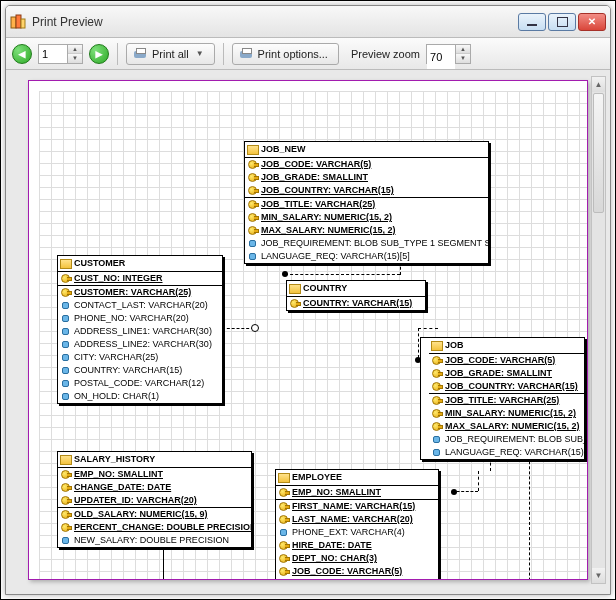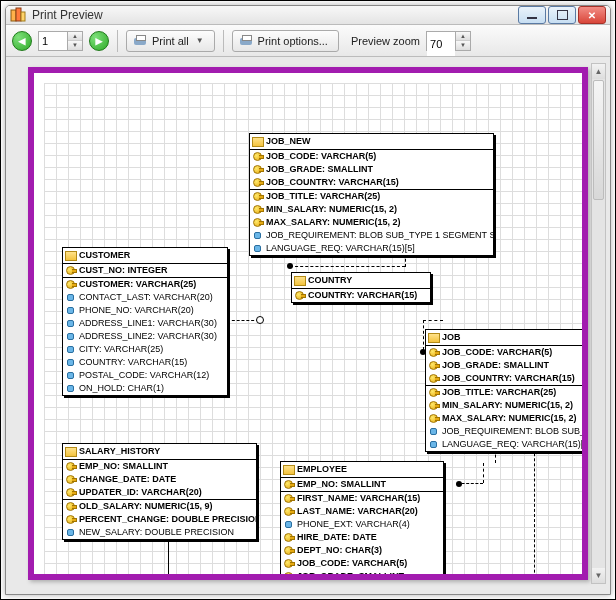--- a/index.html
+++ b/index.html
@@ -23,21 +23,21 @@
     left: 4px; top: 4px; right: 4px; bottom: 4px;
     border: 1px solid #888;
     border-radius: 5px 5px 0 0;
     background: #f0f0f0;
     box-shadow: 0 0 6px rgba(0,0,0,0.3);
     overflow: hidden;
     display: flex;
     flex-direction: column;
   }
   .titlebar {
-    height: 19px;
+    height: 32px;
     background: linear-gradient(#f8f8f8,#e4e4e4);
     border-bottom: 1px solid #bbb;
     display: flex;
     align-items: center;
     padding: 0 4px;
   }
   .titlebar .app-icon {
     width: 16px; height: 16px; margin-right: 6px;
     display: inline-flex; align-items: center; justify-content: center;
   }
@@ -99,21 +99,21 @@
   .zoom-spin input{ width:28px;border:none;outline:none;font-size:11px;padding:12px 3px;}
   .content-area{
     flex:1; position:relative; background:#e9e9e9; overflow:hidden;
   }
   .canvas-frame{
     position:absolute; left:8px; top:6px; right:22px; bottom:10px;
     background:#e9e9e9;
   }
   .page{
     position:absolute; left:14px; top:4px; right:0; bottom:4px;
-    background:#fff; border:6px solid #a21caf;
+    background:#fff; border:1px solid #a21caf;
     box-shadow: 2px 2px 4px rgba(0,0,0,0.25);
     overflow:hidden;
   }
   .vscroll{
     position:absolute; right:4px; top:6px; bottom:10px; width:15px;
     background:#e4e4e4; border:1px solid #c2c2c2;
   }
   .vscroll .track-up,.vscroll .track-down{
     height:15px; background:linear-gradient(#f2f2f2,#ddd);
     display:flex;align-items:center;justify-content:center;font-size:8px;color:#666;
@@ -150,21 +150,21 @@
     width:10px;height:8px;
     background:linear-gradient(#ffe28a,#f3c33e);
     border:1px solid #b38a16;
   }
   .row{
     padding:1px 4px 1px 16px;
     position:relative;
     white-space:nowrap;
     overflow:hidden;
   }
-  .row.bold{ font-weight:bold; }
+  .row.bold{ font-weight:bold;text-decoration:underline; }
   .row.key::before{
     content:""; position:absolute; left:3px; top:2px;
     width:7px;height:7px;border-radius:50%;
     background:radial-gradient(circle at 35% 35%,#ffe96b,#e6aa12);
     border:1px solid #a07400;
   }
   .row.key::after{
     content:""; position:absolute; left:9px; top:5px;
     width:4px;height:2px;background:#e6aa12;border:1px solid #a07400;border-left:none;
   }
@@ -283,21 +283,21 @@
                 <div class="row col">COUNTRY: VARCHAR(15)</div>
                 <div class="row col">POSTAL_CODE: VARCHAR(12)</div>
                 <div class="row col">ON_HOLD: CHAR(1)</div>
               </div>
 
           <div class="entity" style="left:247px; top:189px; width:140px;">
                 <div class="entity-title">COUNTRY</div>
                 <div class="row key bold">COUNTRY: VARCHAR(15)</div>
               </div>
 
-          <div class="entity" style="left:381px; top:246px; width:165px;">
+          <div class="entity" style="left:381px; top:246px; width:165px;padding-left:8px;">
                 <div class="entity-title">JOB</div>
                 <div class="row key bold">JOB_CODE: VARCHAR(5)</div>
                 <div class="row key bold">JOB_GRADE: SMALLINT</div>
                 <div class="row key bold">JOB_COUNTRY: VARCHAR(15)</div>
                 <div class="row key bold sep">JOB_TITLE: VARCHAR(25)</div>
                 <div class="row key bold">MIN_SALARY: NUMERIC(15, 2)</div>
                 <div class="row key bold">MAX_SALARY: NUMERIC(15, 2)</div>
                 <div class="row col">JOB_REQUIREMENT: BLOB SUB_TYPE 1 SEGMENT SIZE 400</div>
                 <div class="row col">LANGUAGE_REQ: VARCHAR(15)[5]</div>
               </div>

